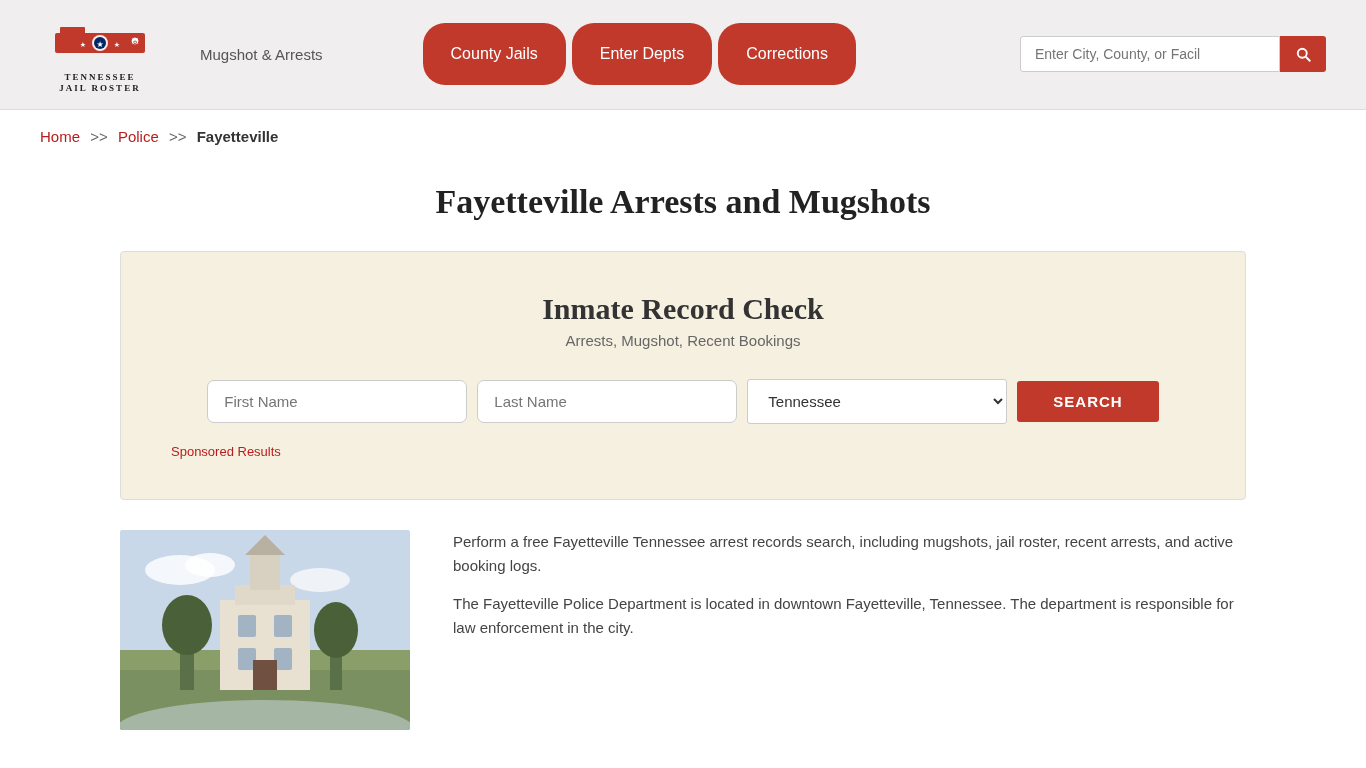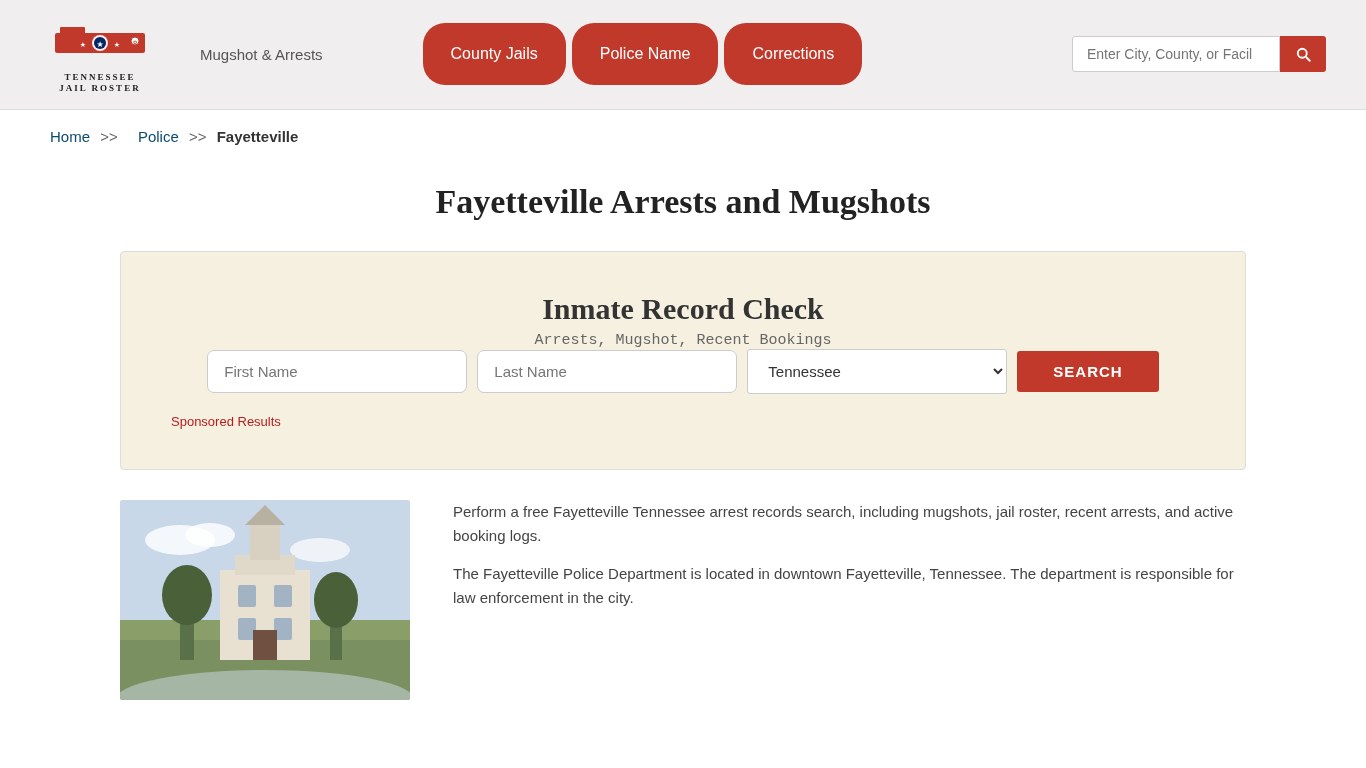--- a/index.html
+++ b/index.html
@@ -67,21 +67,21 @@
     .search-area {
       margin-left: auto;
       display: flex;
       align-items: center;
     }
     .search-input {
       border: 1px solid #ccc;
       padding: 9px 14px;
       font-size: 14px;
       font-family: Arial, sans-serif;
-      width: 208px;
+      width: 260px;
       outline: none;
       border-radius: 3px 0 0 3px;
       color: #999;
     }
     .search-btn {
       background: #c0392b;
       border: none;
       padding: 9px 14px;
       cursor: pointer;
       border-radius: 0 3px 3px 0;
@@ -92,23 +92,22 @@
     .search-btn svg { fill: #fff; }
 
     
     .breadcrumb-bar {
       background: #fff;
       padding: 18px 40px;
       font-family: Arial, sans-serif;
       font-size: 15px;
     }
     .breadcrumb-bar a {
-      color: #0c4a6e;
+      color: #b91c1c;
       text-decoration: none;
-      margin-left: 10px;
     }
     .breadcrumb-bar .sep {
       color: #666;
       margin: 0 6px;
     }
     .breadcrumb-bar .current {
       font-weight: bold;
       color: #333;
     }
 
@@ -137,22 +136,23 @@
       font-size: 30px;
       font-weight: bold;
       color: #333;
       text-align: center;
       font-family: Georgia, serif;
       margin-bottom: 6px;
     }
     .record-check-subtitle {
       text-align: center;
       color: #666;
-      font-family: Liberation Mono, monospace;
-      font-size: 15px;
+      font-family: Liberation Sans, sans-serif;
+      font-size: 15px;
+      margin-bottom: 30px;
     }
     .search-form {
       display: flex;
       gap: 10px;
       align-items: center;
       justify-content: center;
       margin-bottom: 20px;
     }
     .form-input {
       border: 1px solid #ccc;
@@ -251,21 +251,21 @@
     <div class="logo-text">
       <span>TENNESSEE</span>
       <span>JAIL ROSTER</span>
     </div>
   </div>
 
   <a class="mugshot-link" href="#">Mugshot &amp; Arrests</a>
 
   <nav class="nav-buttons">
     <a class="nav-btn" href="#">County Jails</a>
-    <a class="nav-btn" href="#">Police Name</a>
+    <a class="nav-btn" href="#">Enter Depts</a>
     <a class="nav-btn" href="#">Corrections</a>
   </nav>
 
   <div class="search-area">
     <input class="search-input" type="text" placeholder="Enter City, County, or Facil" style="">
     <button class="search-btn">
       <svg width="18" height="18" viewBox="0 0 24 24">
         <path d="M21 21l-4.35-4.35M17 11A6 6 0 1 1 5 11a6 6 0 0 1 12 0z" stroke="white" stroke-width="2.5" fill="none" stroke-linecap="round"></path>
       </svg>
     </button>

